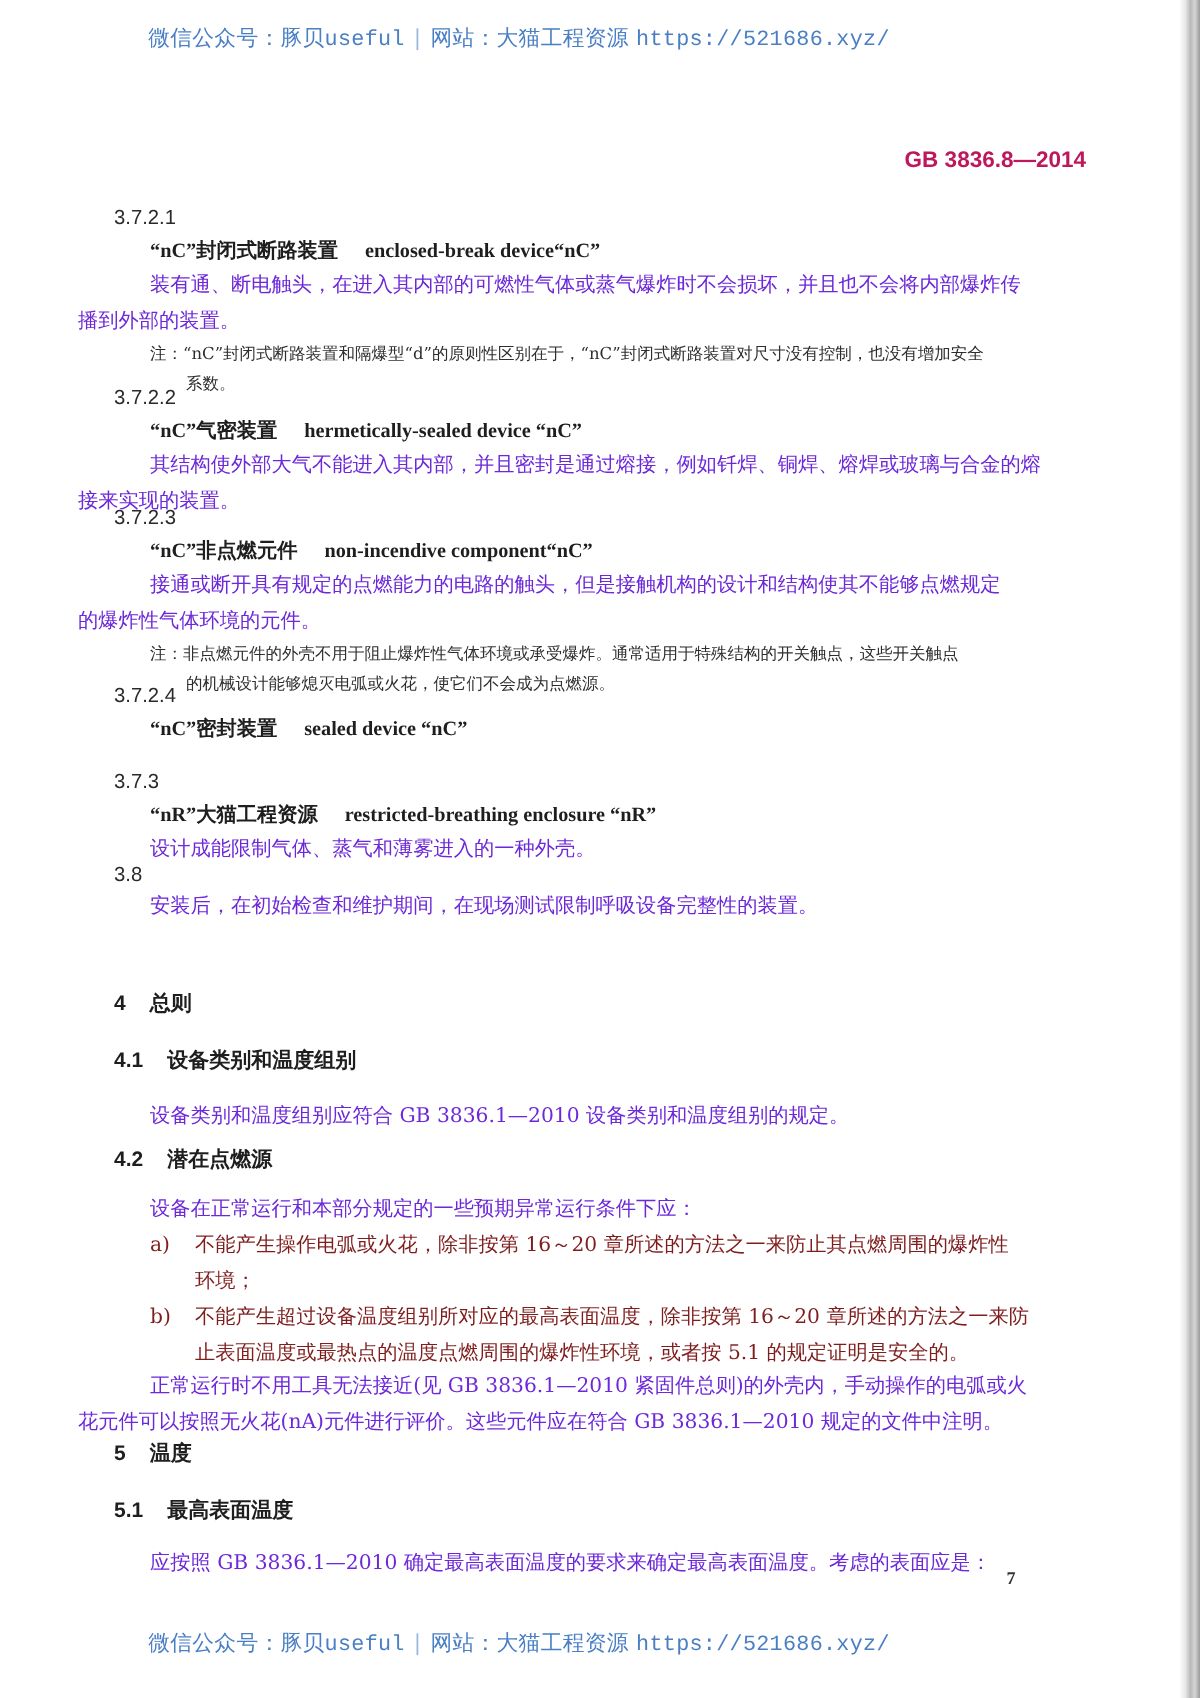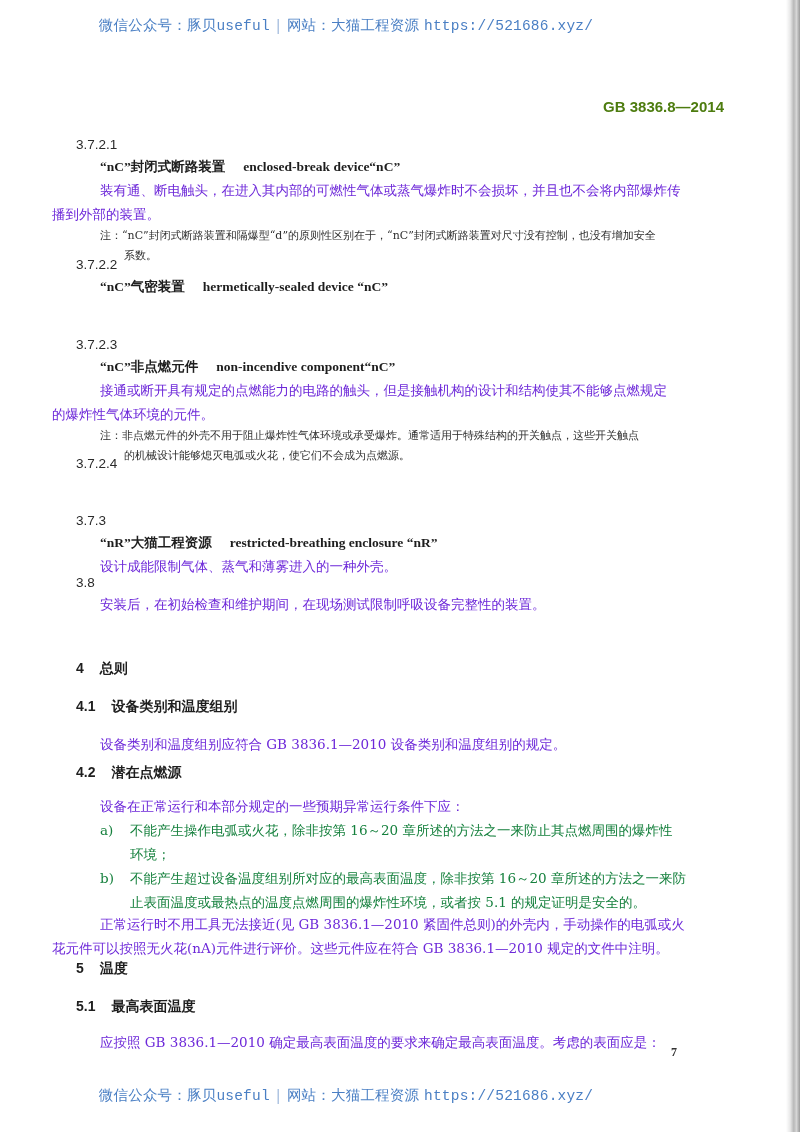--- a/index.html
+++ b/index.html
@@ -18,21 +18,21 @@
     color: #4a7fc4; font-size: 14.5px; letter-spacing: 0.2px;
     font-family: "DejaVu Serif", "Liberation Serif", serif;
   }
   .watermark .mono { font-family: "Liberation Mono", "DejaVu Sans Mono", monospace; }
   .watermark .sep { color: #9bb6da; margin: 0 6px; }
   .wm-top { top: 16px; }
   .wm-bot { top: 1086px; }
   .std-code {
     position: absolute; top: 98px; right: 76px;
     font-family: "Liberation Sans", "DejaVu Sans", sans-serif;
-    font-weight: bold; font-size: 15px; color: #4d7c0f;
+    font-weight: bold; font-size: 15px; color: #be185d;
   }
   .content { position: absolute; left: 76px; top: 0; width: 648px; }
   .blk { position: absolute; left: 0; width: 648px; }
   .num {
     font-family: "Liberation Sans", "DejaVu Sans", sans-serif;
     font-size: 13.5px; color: #2a2a2a;
   }
   .term {
     padding-left: 24px; font-weight: bold; font-size: 13.5px; color: #1e1e1e;
     font-family: "Liberation Serif", "DejaVu Serif", serif;
@@ -44,21 +44,21 @@
   }
   .note {
     font-size: 11px; line-height: 20px; padding-left: 24px; color: #2e2e2e;
   }
   .note .cont { padding-left: 24px; display: block; }
   .h1 {
     font-family: "Liberation Sans", "DejaVu Sans", sans-serif;
     font-weight: bold; font-size: 14px; color: #1e1e1e;
   }
   .h1 .t { margin-left: 16px; }
-  .list-item { font-size: 13.5px; line-height: 24px; color: #15803d; padding-left: 24px; }
+  .list-item { font-size: 13.5px; line-height: 24px; color: #7f1d1d; padding-left: 24px; }
   .list-item .lbl { display: inline-block; width: 30px; }
   .list-item .cont { padding-left: 30px; display: block; }
   .pageno {
     position: absolute; top: 1045px; left: 671px;
     font-family: "Liberation Serif", "DejaVu Serif", serif;
     font-size: 12px; font-weight: bold; color: #333;
   }
 </style>
 </head>
 <body>
@@ -86,39 +86,46 @@
       <span>注：“nC”封闭式断路装置和隔爆型“d”的原则性区别在于，“nC”封闭式断路装置对尺寸没有控制，也没有增加安全</span>
       <span class="cont">系数。</span>
     </div>
   </div>
 
   <div class="blk" style="top:257px;">
     <div class="num">3.7.2.2</div>
     <div class="term" style="margin-top:6px;">
       <span>“nC”气密装置</span><span class="en">hermetically-sealed device “nC”</span>
     </div>
+    <div class="para" style="margin-top:2px;">
+      <span>其结构使外部大气不能进入其内部，并且密封是通过熔接，例如钎焊、铜焊、熔焊或玻璃与合金的熔</span><br>
+      <span style="margin-left:-24px;">接来实现的装置。</span>
+    </div>
   </div>
 
   <div class="blk" style="top:337px;">
     <div class="num">3.7.2.3</div>
     <div class="term" style="margin-top:6px;">
       <span>“nC”非点燃元件</span><span class="en">non-incendive component“nC”</span>
     </div>
     <div class="para" style="margin-top:2px;">
       <span>接通或断开具有规定的点燃能力的电路的触头，但是接触机构的设计和结构使其不能够点燃规定</span><br>
       <span style="margin-left:-24px;">的爆炸性气体环境的元件。</span>
     </div>
     <div class="note">
       <span>注：非点燃元件的外壳不用于阻止爆炸性气体环境或承受爆炸。通常适用于特殊结构的开关触点，这些开关触点</span>
       <span class="cont">的机械设计能够熄灭电弧或火花，使它们不会成为点燃源。</span>
     </div>
   </div>
 
   <div class="blk" style="top:456px;">
     <div class="num">3.7.2.4</div>
+    <div class="term" style="margin-top:6px;">
+      <span>“nC”密封装置</span><span class="en">sealed device “nC”</span>
+    </div>
   </div>
 
   <div class="blk" style="top:513px;">
     <div class="num">3.7.3</div>
     <div class="term" style="margin-top:6px;">
       <span>“nR”大猫工程资源</span><span class="en">restricted-breathing enclosure “nR”</span>
     </div>
     <div class="para" style="margin-top:2px;">设计成能限制气体、蒸气和薄雾进入的一种外壳。</div>
   </div>
 

